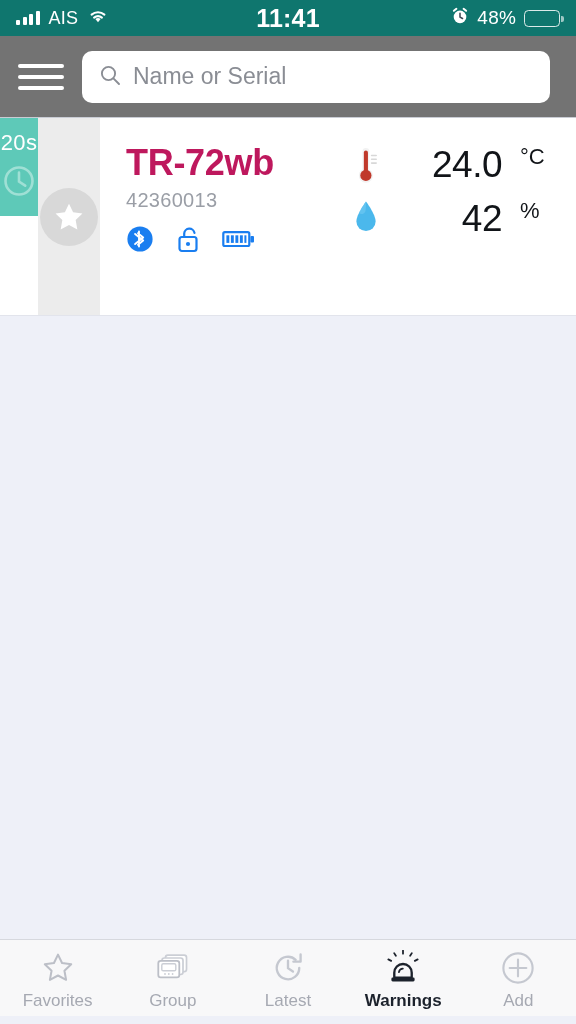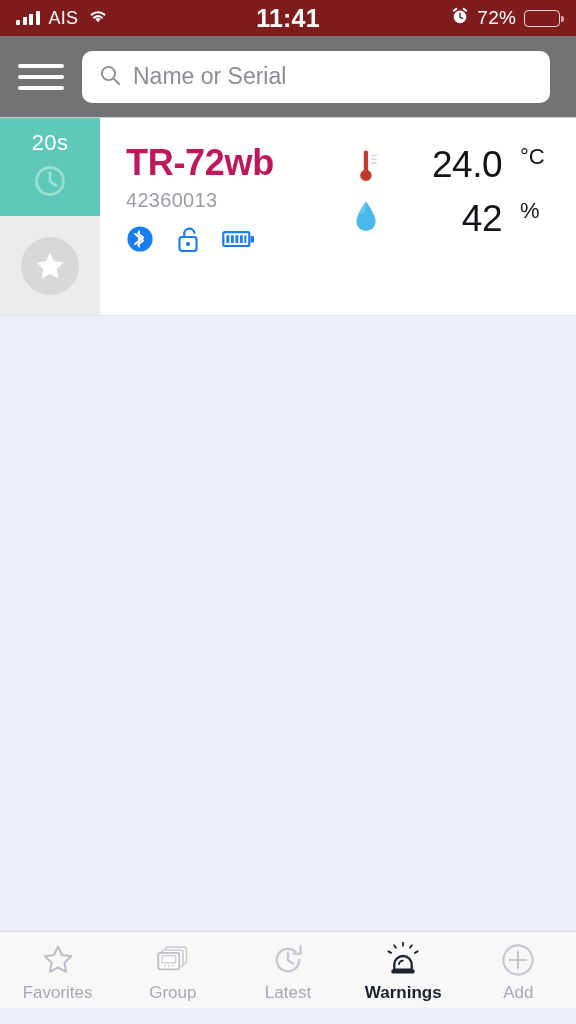--- a/index.html
+++ b/index.html
@@ -10,21 +10,21 @@
   }
   body {
     font-family: "Liberation Sans", sans-serif;
     background: #eef0f8;
     position: relative;
   }
 
   
   .statusbar {
     height: 36px;
-    background: #7f1d1d;
+    background: #0f766e;
     display: flex;
     align-items: center;
     padding: 0 16px;
     color: #ffffff;
   }
   .sb-left { display: flex; align-items: center; gap: 9px; flex: 1; }
   .sb-center { flex: 0 0 auto; display: flex; justify-content: center; }
   .sb-right { display: flex; align-items: center; gap: 8px; flex: 1; justify-content: flex-end; }
   .sb-time { font-size: 25px; font-weight: bold; letter-spacing: .2px; }
   .sb-pct { font-size: 19px; font-weight: normal; letter-spacing: .2px; }
@@ -93,21 +93,20 @@
   .card {
     display: flex;
     background: #ffffff;
     height: 198px;
     border-bottom: 1px solid #e2e4ec;
   }
   .card-left {
     width: 100px;
     flex: 0 0 100px;
     display: flex;
-    flex-direction: column;
   }
   .interval-block {
     height: 98px;
     background: #5ec9b8;
     display: flex;
     flex-direction: column;
     align-items: center;
     justify-content: center;
     gap: 6px;
     color: #fff;
@@ -199,21 +198,21 @@
     position: absolute;
     left: 0; right: 0;
     top: 318px;
     bottom: 77px;
     background: #eef0f8;
   }
 
   
   .tabbar {
     position: absolute;
-    left: 0; right: 0; bottom: 16px;
+    left: 0; right: 0; bottom: 8px;
     height: 77px;
     background: #f8f8f9;
     border-top: 1px solid #d6d8de;
     display: flex;
   }
   .tab {
     flex: 1;
     display: flex;
     flex-direction: column;
     align-items: center;
@@ -249,21 +248,21 @@
     <span class="sb-time">11:41</span>
   </div>
   <div class="sb-right">
     <span>
       <svg width="18" height="18" viewBox="0 0 20 20">
         <circle cx="10" cy="11" r="7" fill="#fff"></circle>
         <path d="M10 7v4.2l2.8 1.6" stroke="#3e4652" stroke-width="1.7" fill="none" stroke-linecap="round"></path>
         <path d="M3.2 4.2L6 2M16.8 4.2L14 2" stroke="#fff" stroke-width="2.2" stroke-linecap="round"></path>
       </svg>
     </span>
-    <span class="sb-pct">72%</span>
+    <span class="sb-pct">48%</span>
     <span class="battery-shell">
       <span class="battery-fill" style="width:65%"></span>
     </span>
   </div>
 </div>
 
 <div class="header">
   <div class="hamburger">
     <span></span>
       <span></span>

